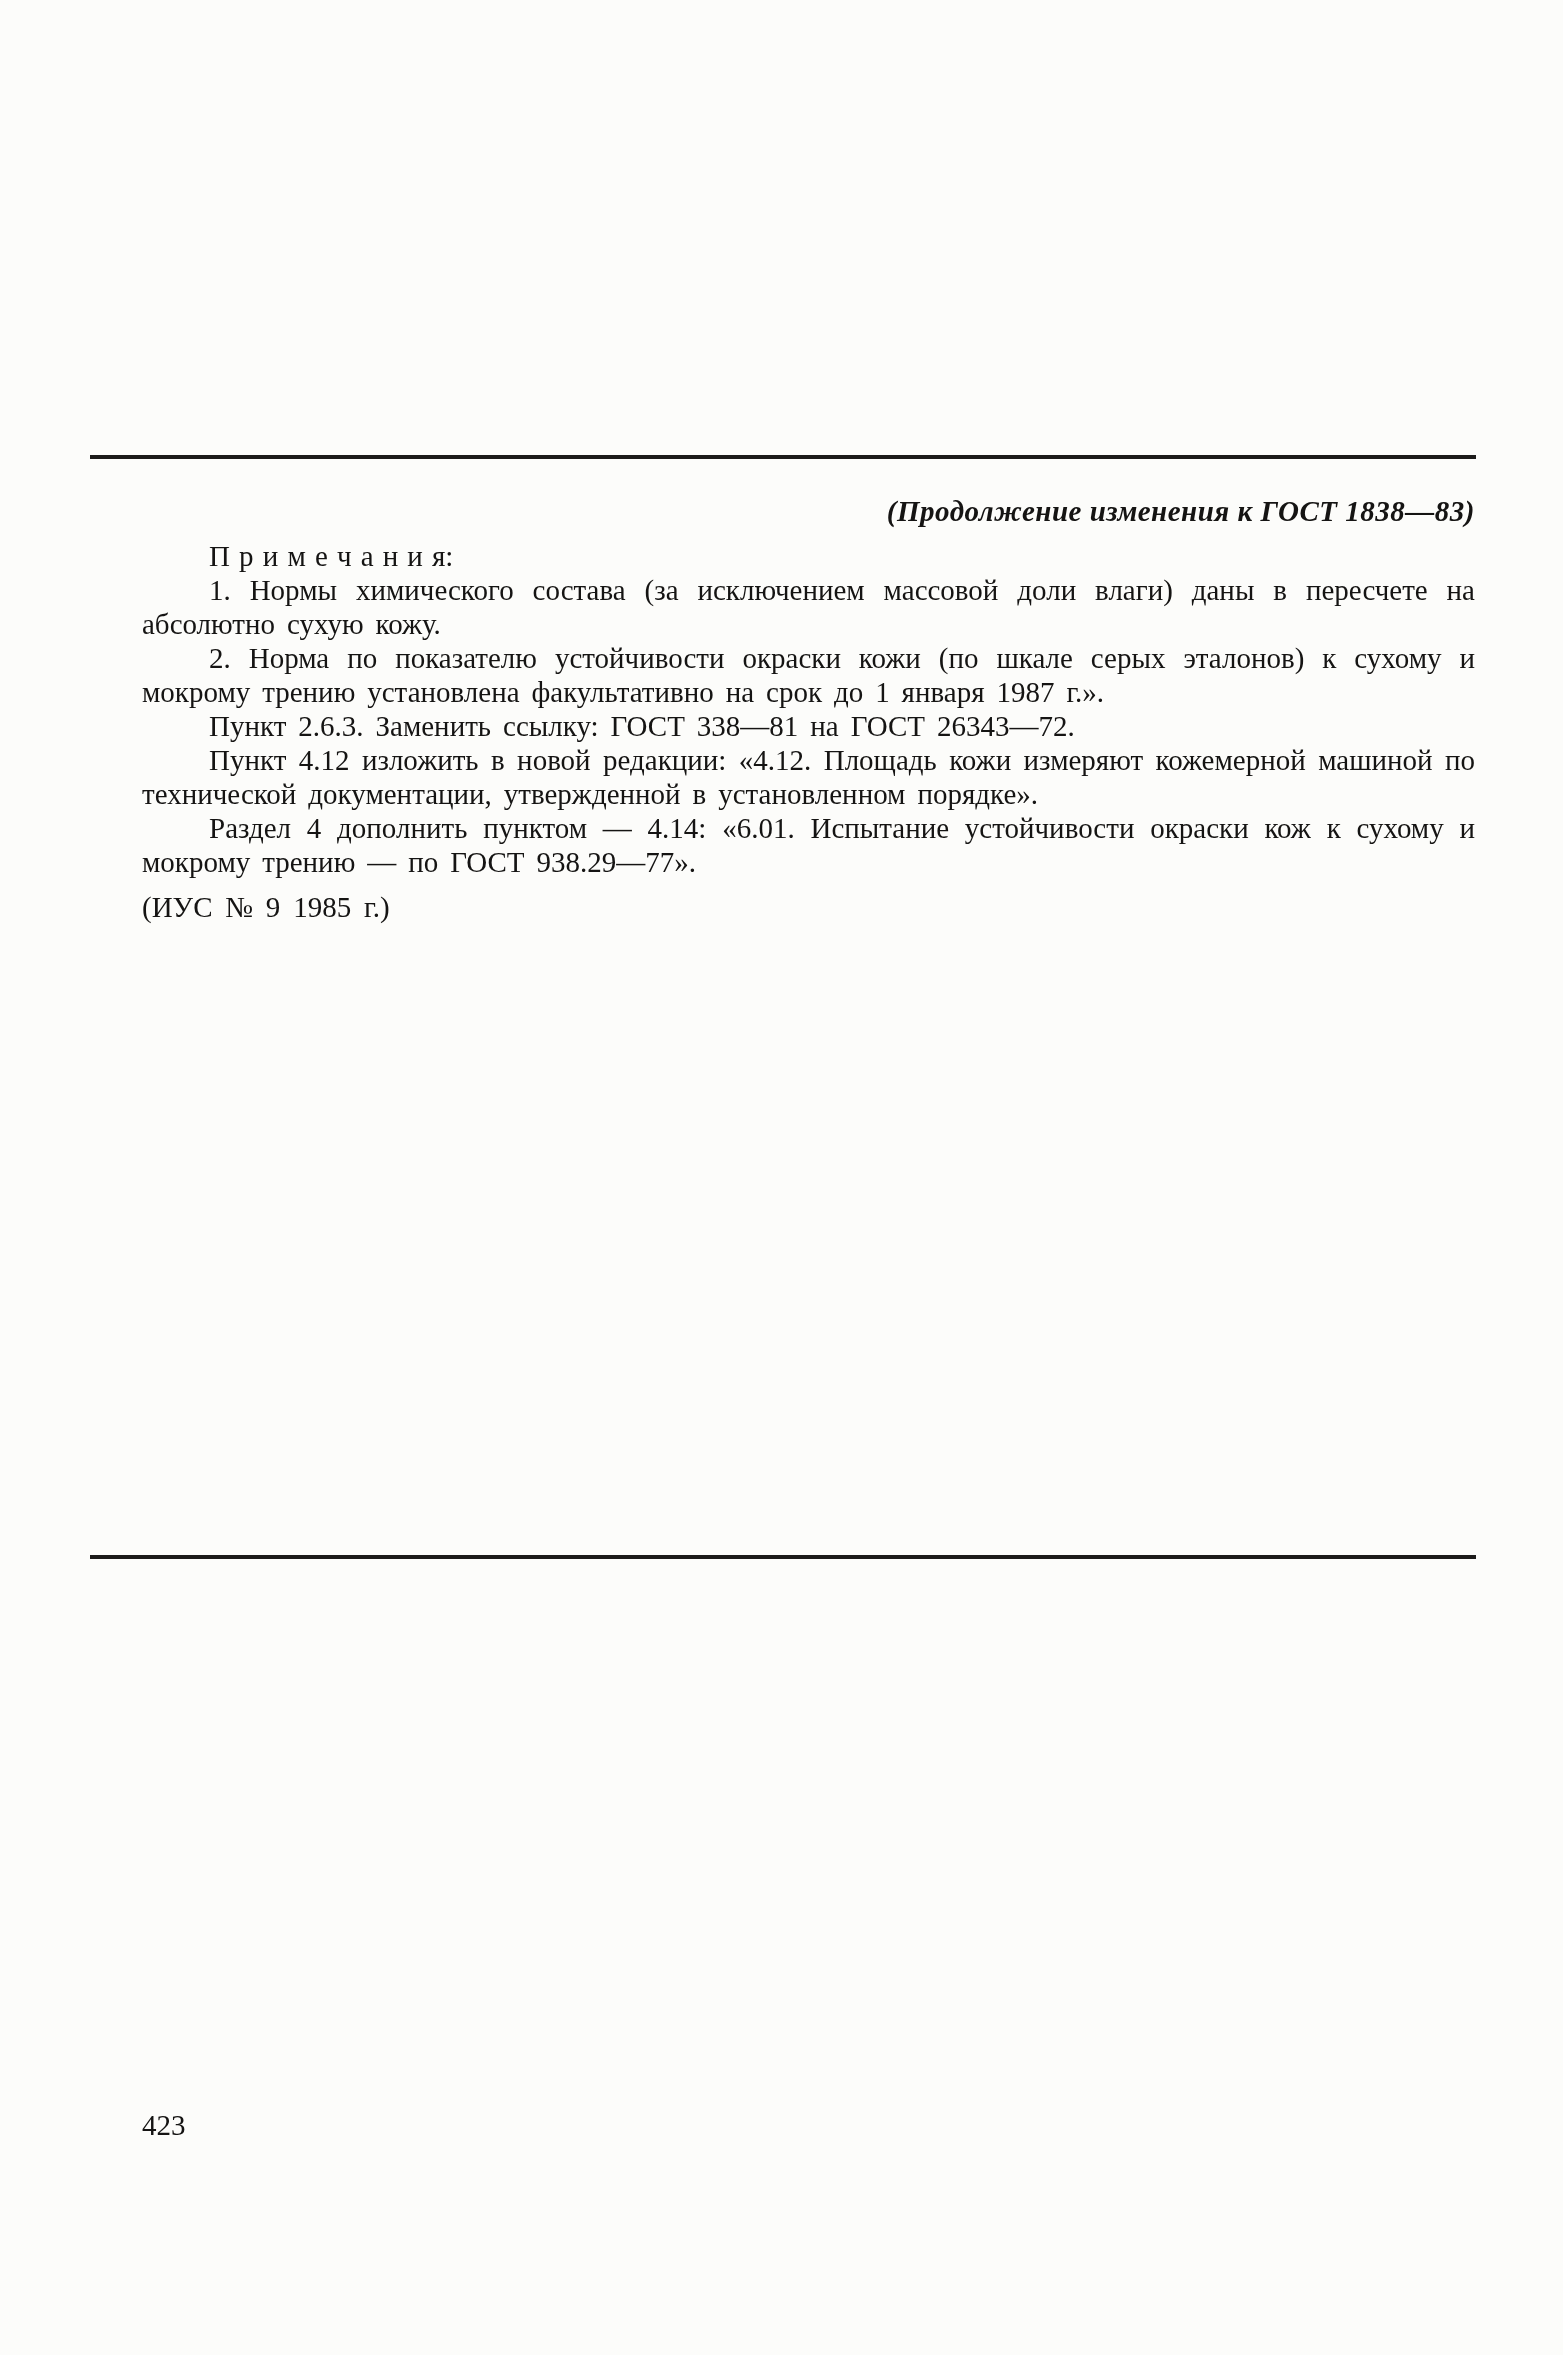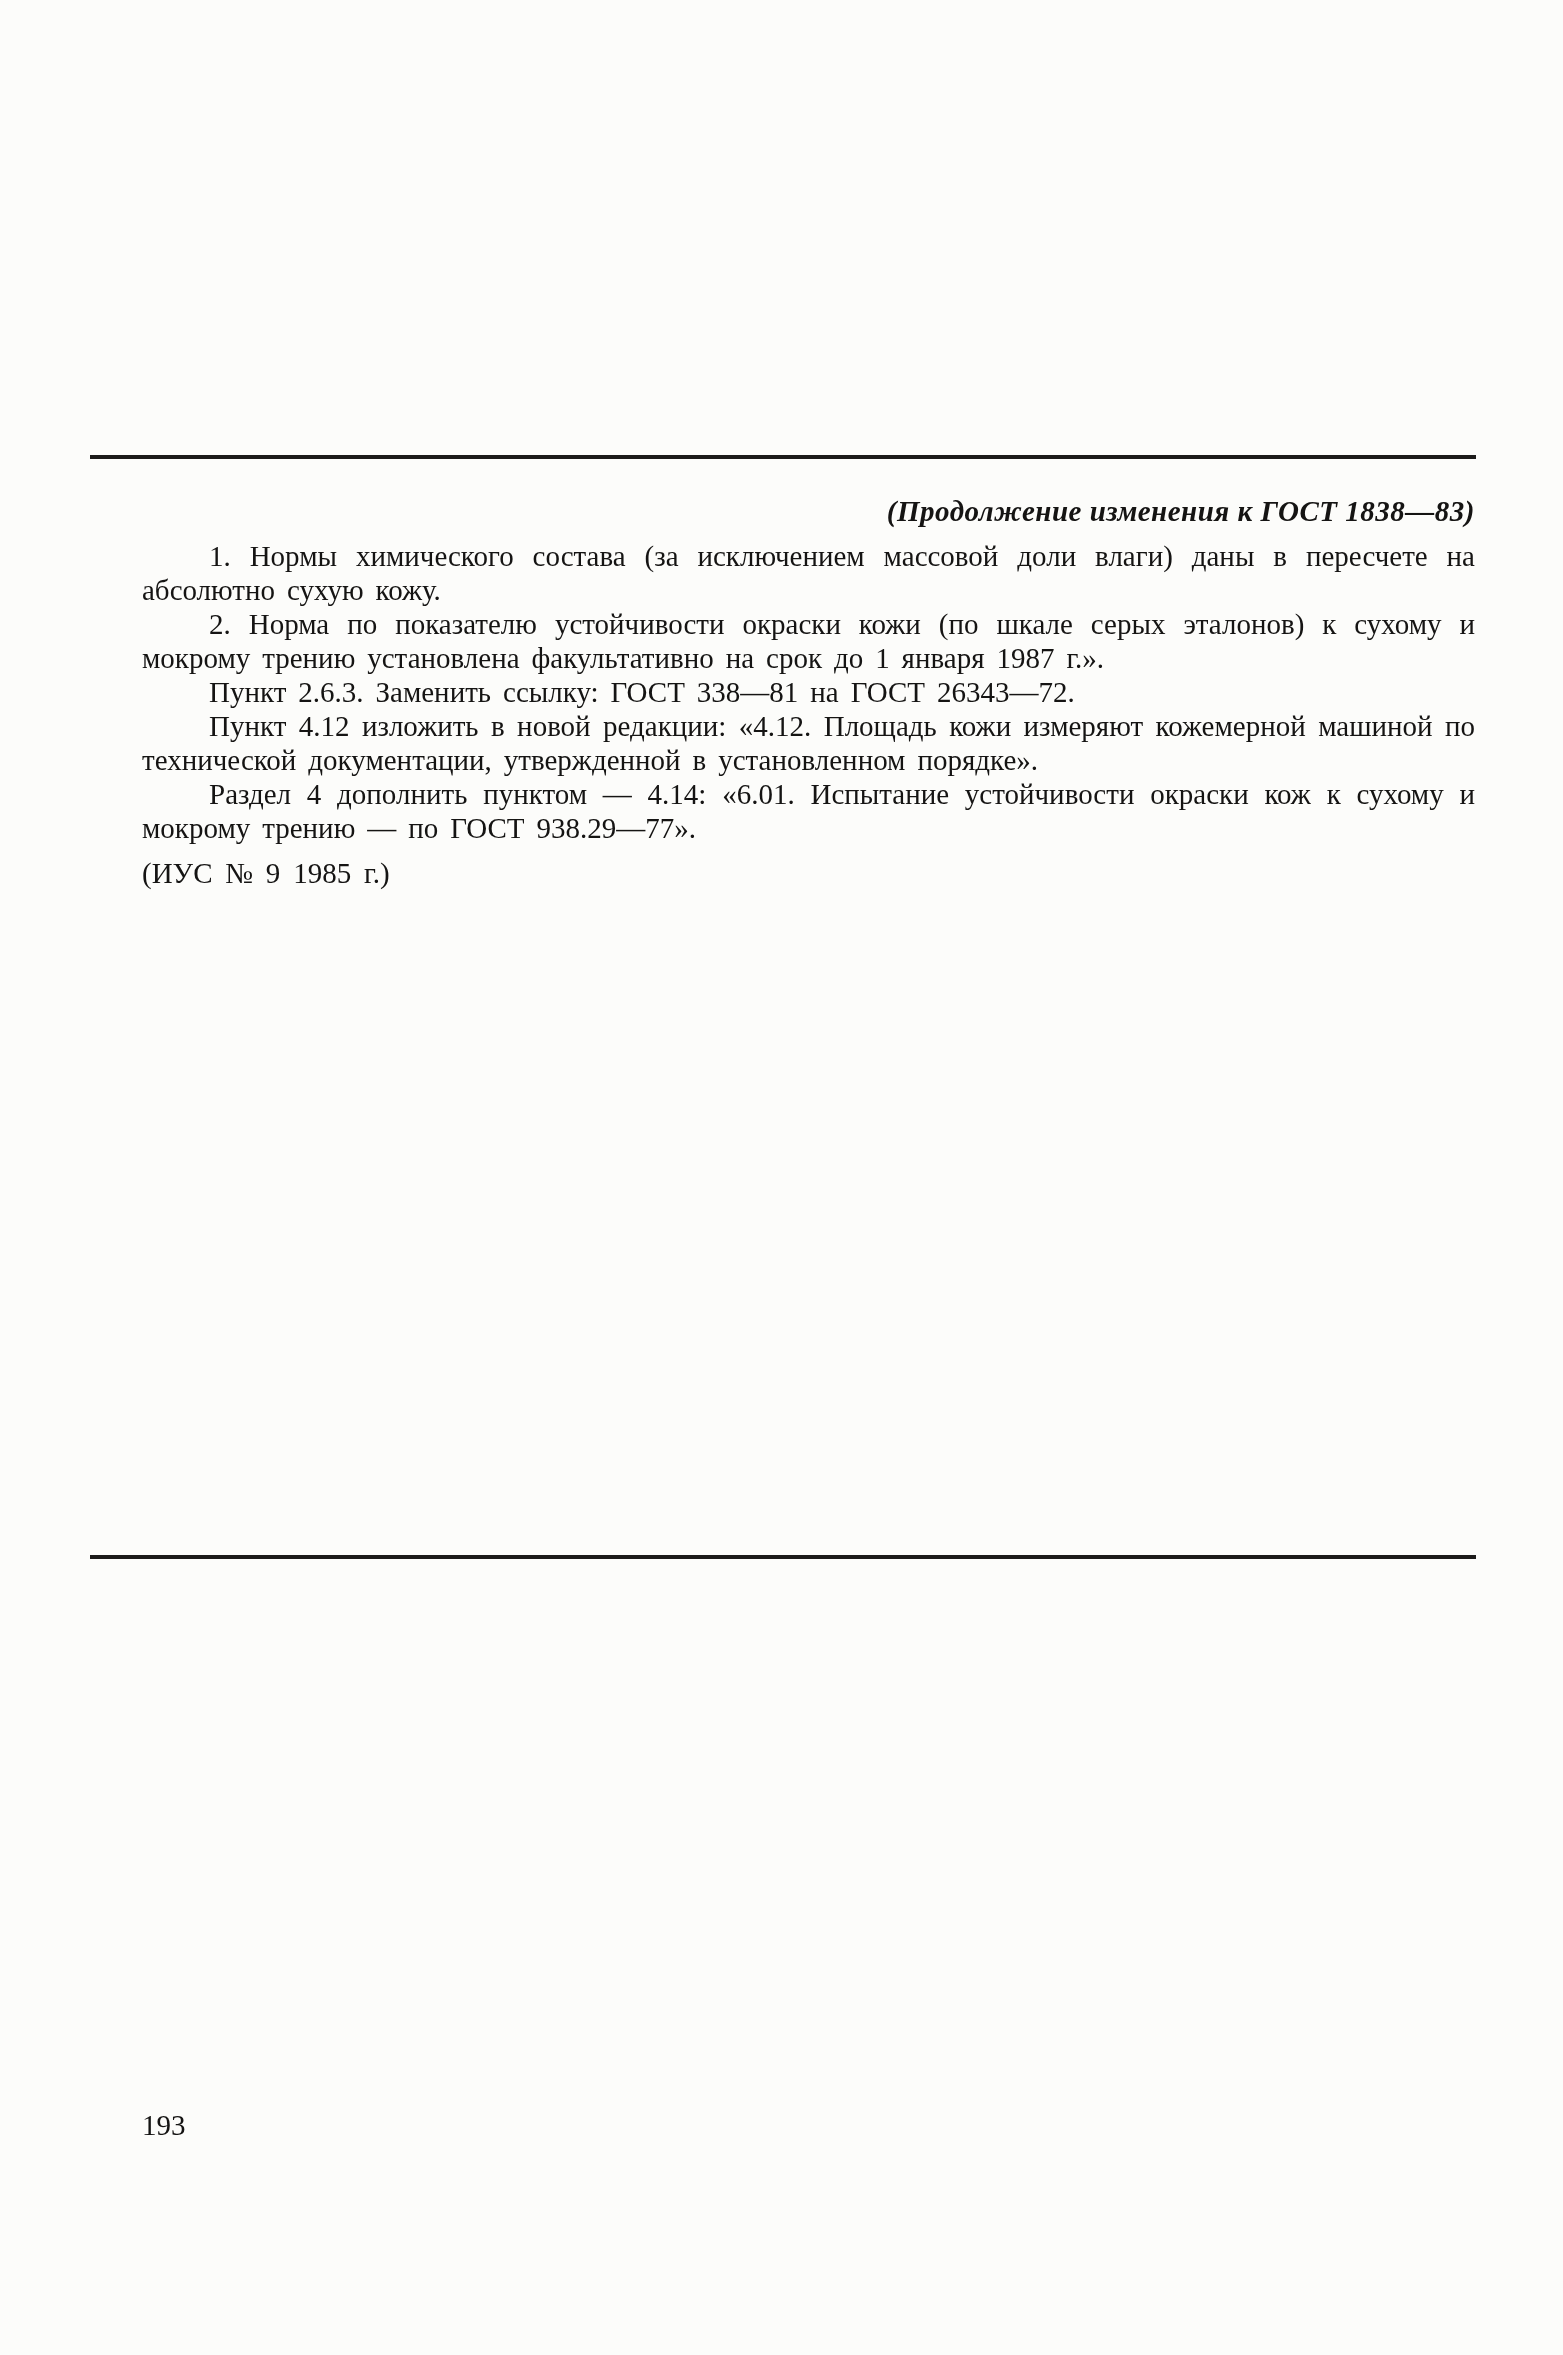--- a/index.html
+++ b/index.html
@@ -79,34 +79,35 @@
 <body>
 
 <div class="page">
 
   <div class="rule rule-top"></div>
 
   <div class="content">
 
     <p class="header-note">(Продолжение изменения к ГОСТ 1838—83)</p>
 
+    <p class="para notes-heading">П р и м е ч а н и я:</p>
 
     <p class="para">1. Нормы химического состава (за исключением массовой доли влаги) даны в пересчете на абсолютно сухую кожу.</p>
 
     <p class="para">2. Норма по показателю устойчивости окраски кожи (по шкале серых эталонов) к сухому и мокрому трению установлена факультативно на срок до 1 января 1987 г.».</p>
 
 
     <p class="para">Пункт 2.6.3. Заменить ссылку: ГОСТ 338—81 на ГОСТ 26343—72.</p>
 
     <p class="para">Пункт 4.12 изложить в новой редакции: «4.12. Площадь кожи измеряют кожемерной машиной по технической документации, утвержденной в установленном порядке».</p>
 
     <p class="para">Раздел 4 дополнить пунктом — 4.14: «6.01. Испытание устойчивости окраски кож к сухому и мокрому трению — по ГОСТ 938.29—77».</p>
 
     <p class="source-note">(ИУС № 9 1985 г.)</p>
 
   </div>
 
   <div class="rule rule-bottom"></div>
 
-  <div class="page-number">193</div>
+  <div class="page-number">423</div>
 
 </div>
 
 
 </body></html>

